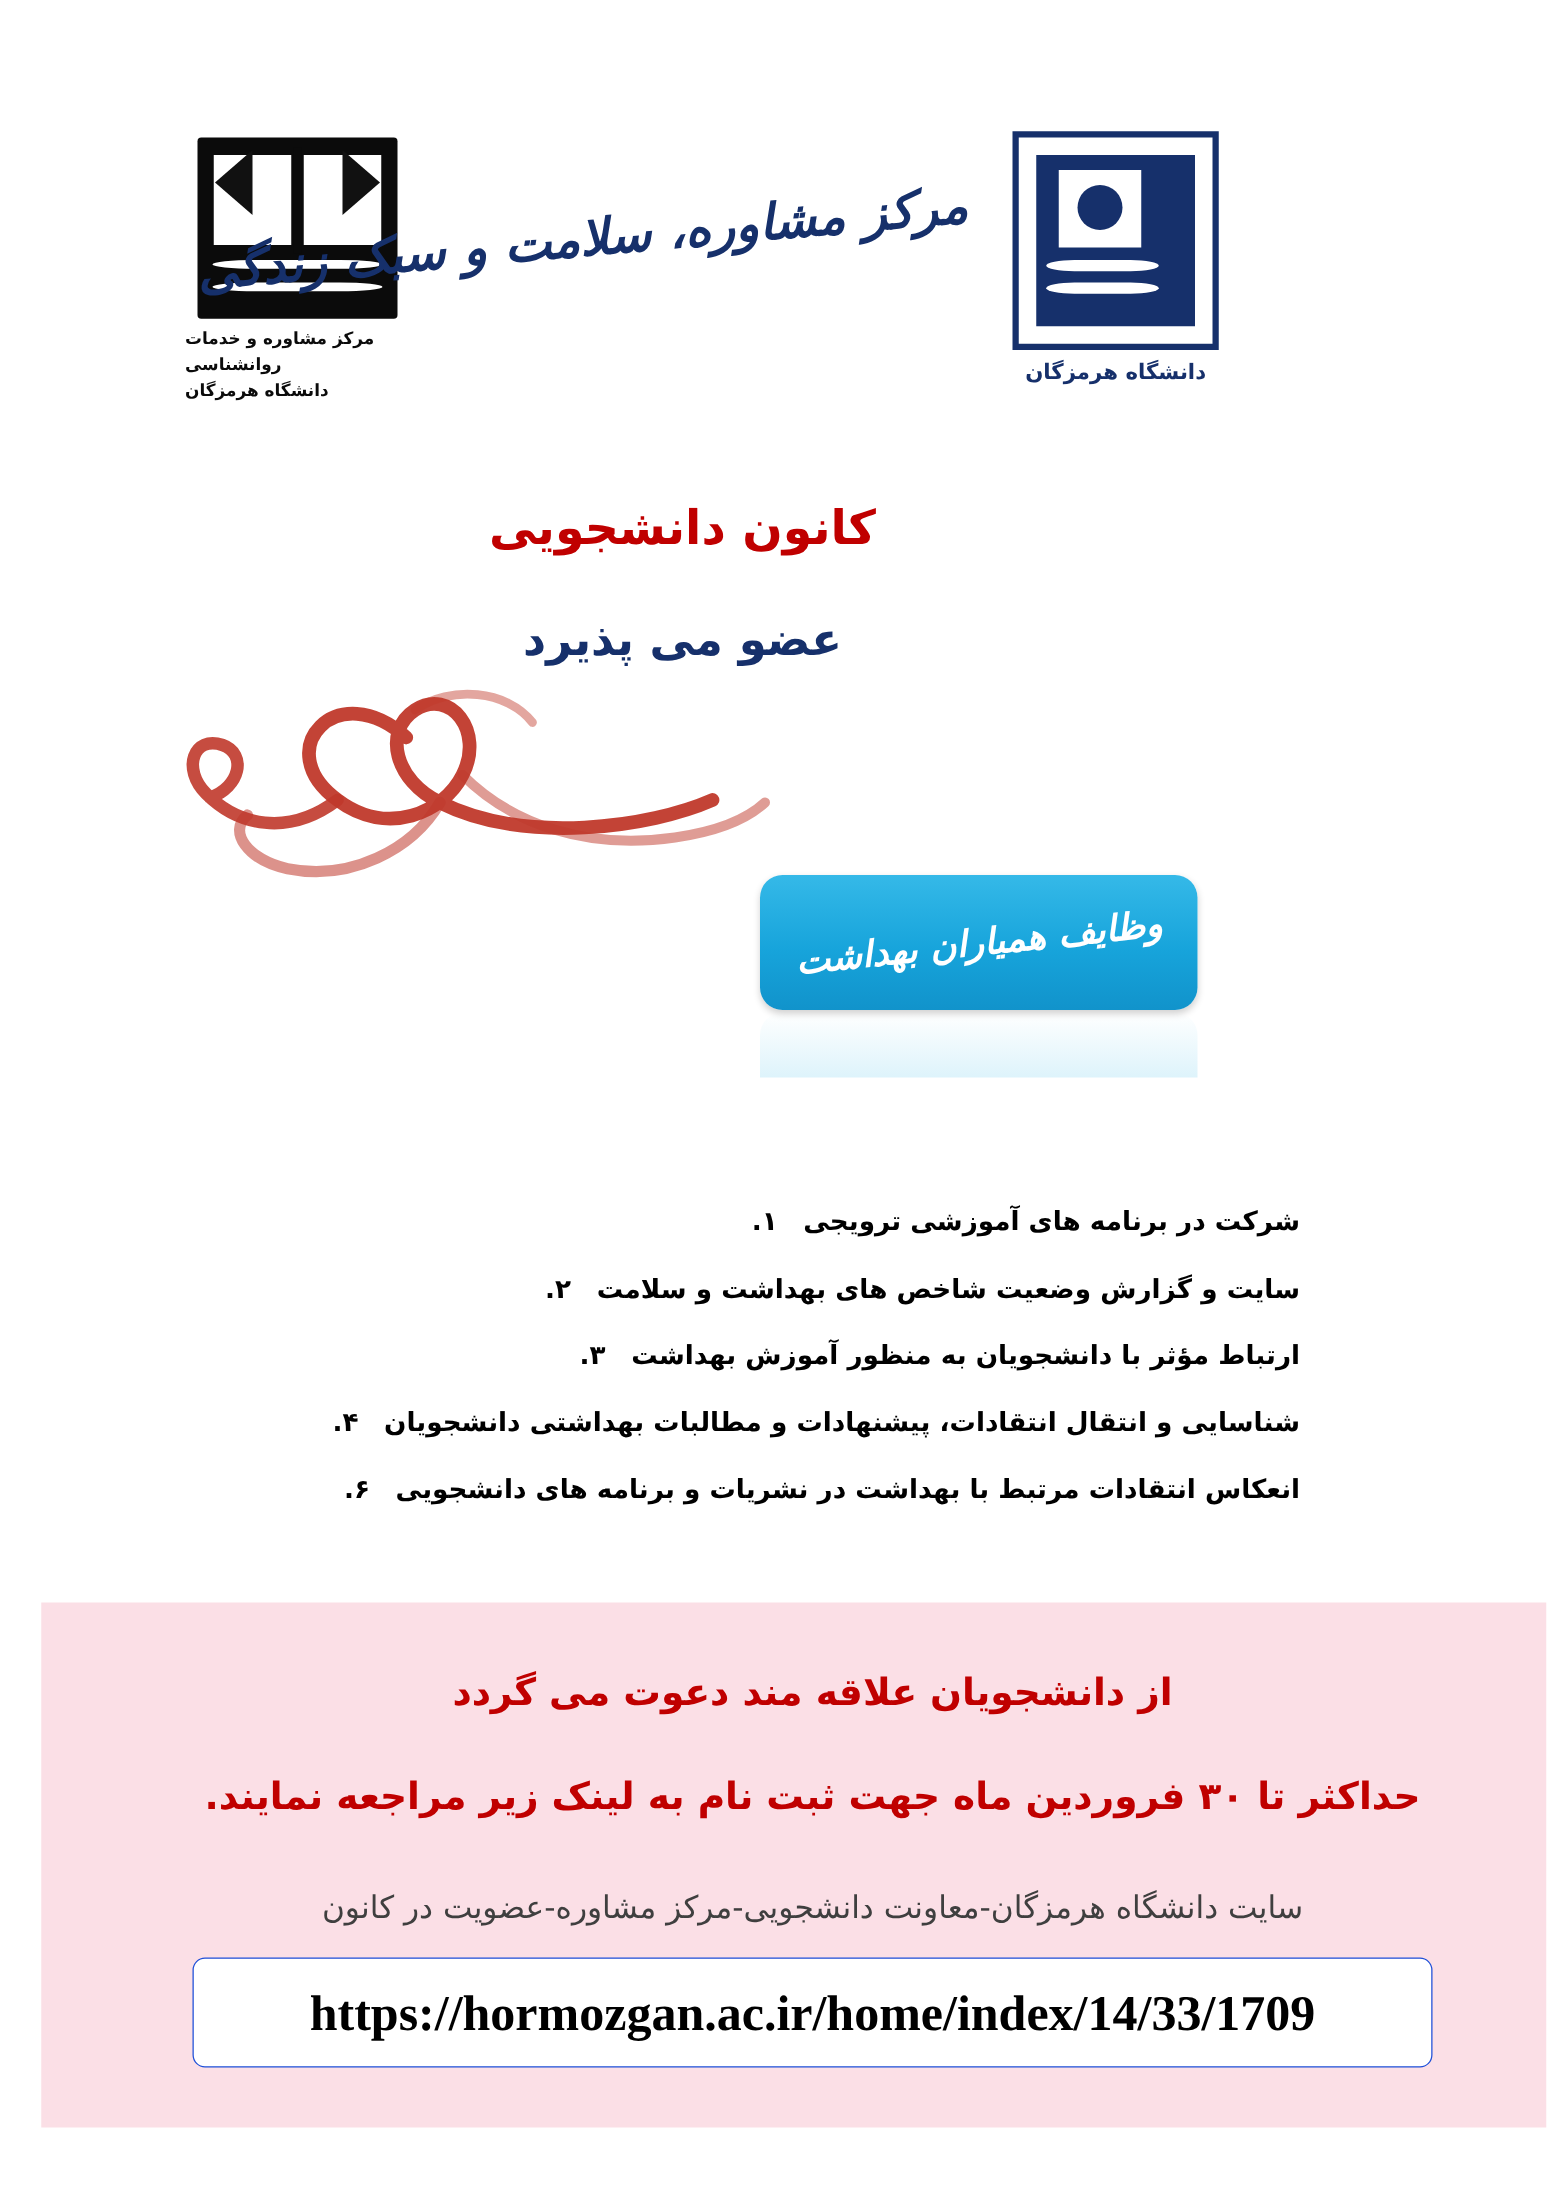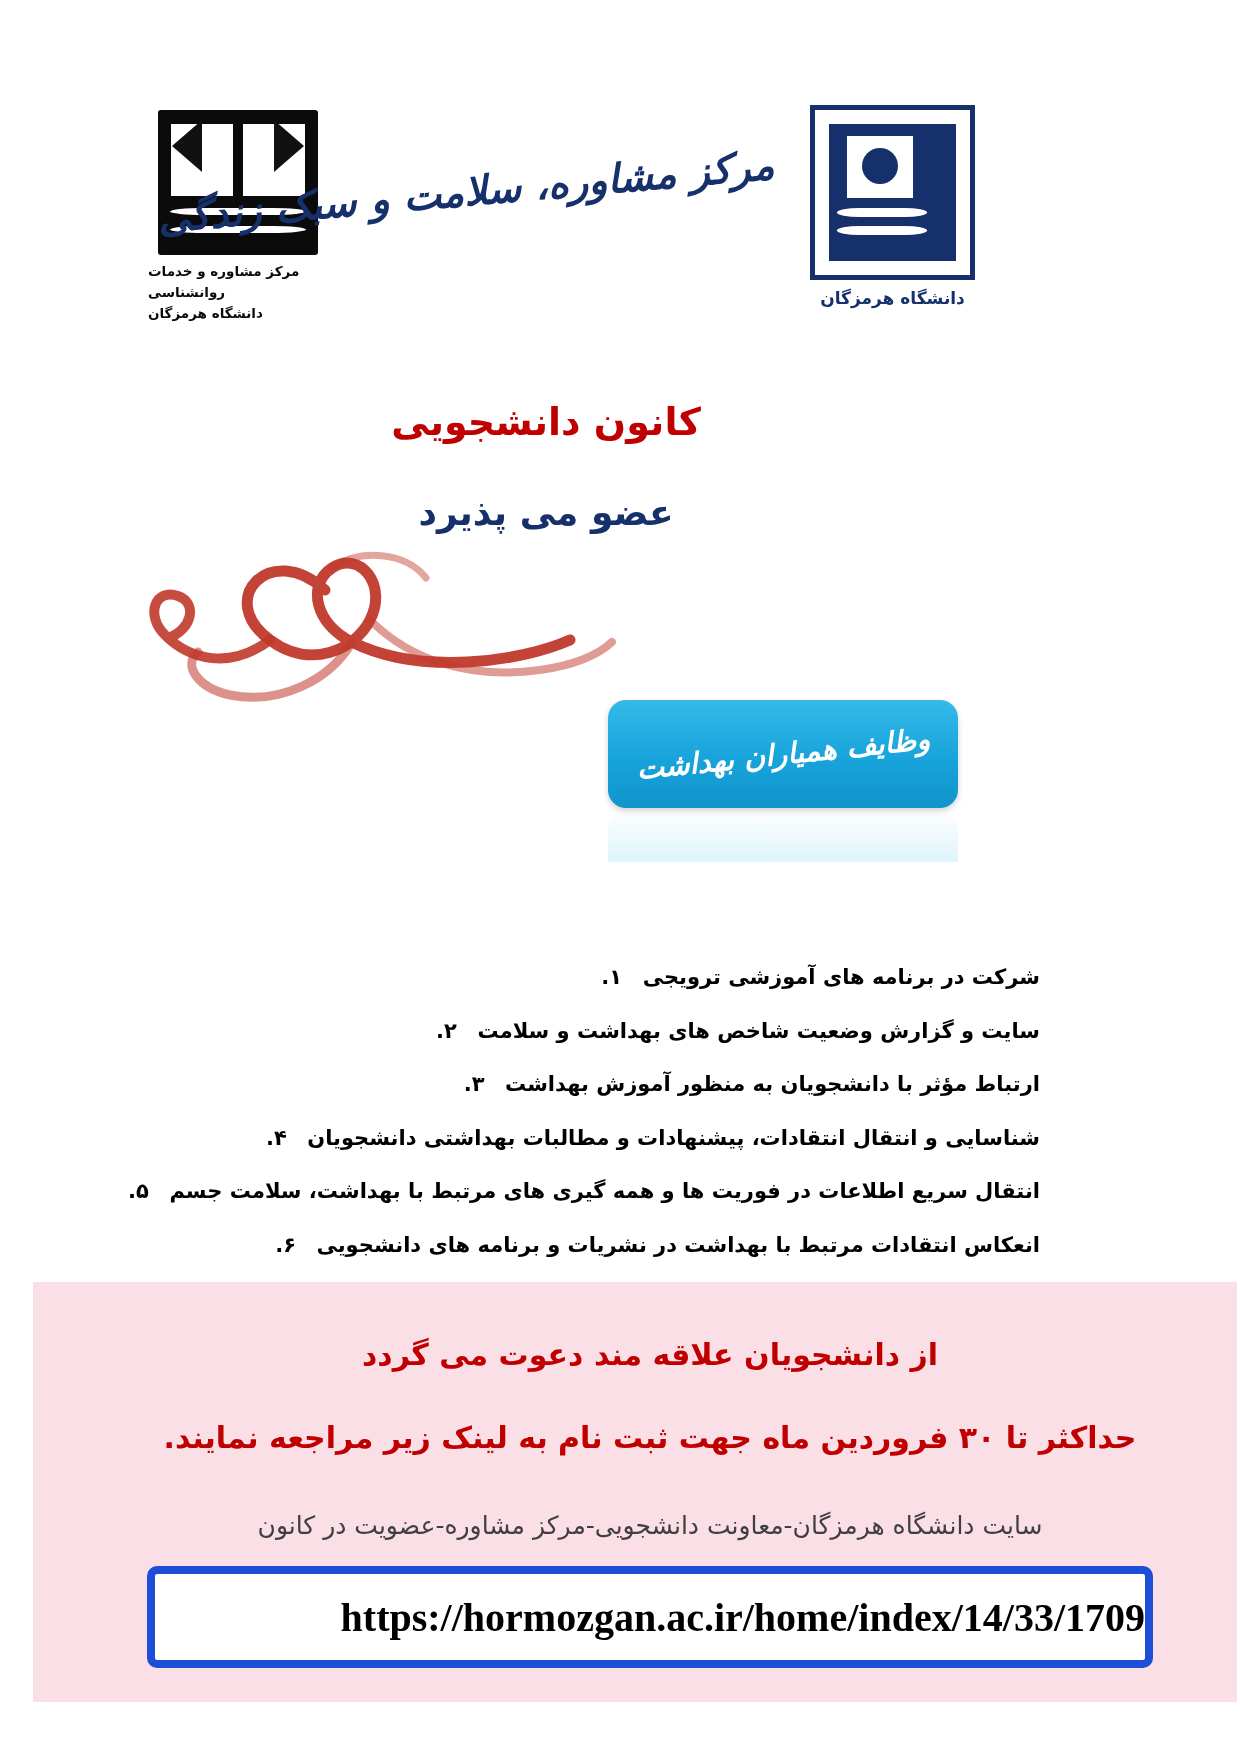--- a/index.html
+++ b/index.html
@@ -284,26 +284,26 @@
   }
   .p-line3 {
     margin-top: 56px;
     font-size: 25px;
     color: #3f3f3f;
   }
   .link-box {
     margin: 26px auto 0 auto;
     width: 990px;
     height: 86px;
-    border: 8px solid #1d4ed8;
+    border: 1px solid #1d4ed8;
     border-radius: 10px;
     background: #ffffff;
     display: flex;
     align-items: center;
-    justify-content: flex-start;
+    justify-content: center;
   }
   .link-text {
     font-family: "Liberation Serif", "DejaVu Serif", serif;
     font-size: 40px;
     font-weight: bold;
     color: #000000;
     direction: ltr;
   }
 </style>
 </head>
@@ -373,24 +373,20 @@
   </div>
   <div class="task-item">
     <span>ارتباط مؤثر با دانشجویان به منظور آموزش بهداشت</span>
     <span class="task-num">۳.</span>
   </div>
   <div class="task-item">
     <span>شناسایی و انتقال انتقادات، پیشنهادات و مطالبات بهداشتی دانشجویان</span>
     <span class="task-num">۴.</span>
   </div>
   <div class="task-item">
-    <span>انتقال سریع اطلاعات در فوریت ها و همه گیری های مرتبط با بهداشت، سلامت جسم</span>
-    <span class="task-num">۵.</span>
-  </div>
-  <div class="task-item">
     <span>انعکاس انتقادات مرتبط با بهداشت در نشریات و برنامه های دانشجویی</span>
     <span class="task-num">۶.</span>
   </div>
 </div>
 
 <div class="pink-box">
   <div class="p-line1">از دانشجویان علاقه مند دعوت می گردد</div>
   <div class="p-line2">حداکثر تا ۳۰ فروردین ماه جهت ثبت نام به لینک زیر مراجعه نمایند.</div>
   <div class="p-line3">سایت دانشگاه هرمزگان-معاونت دانشجویی-مرکز مشاوره-عضویت در کانون</div>
   <div class="link-box">

